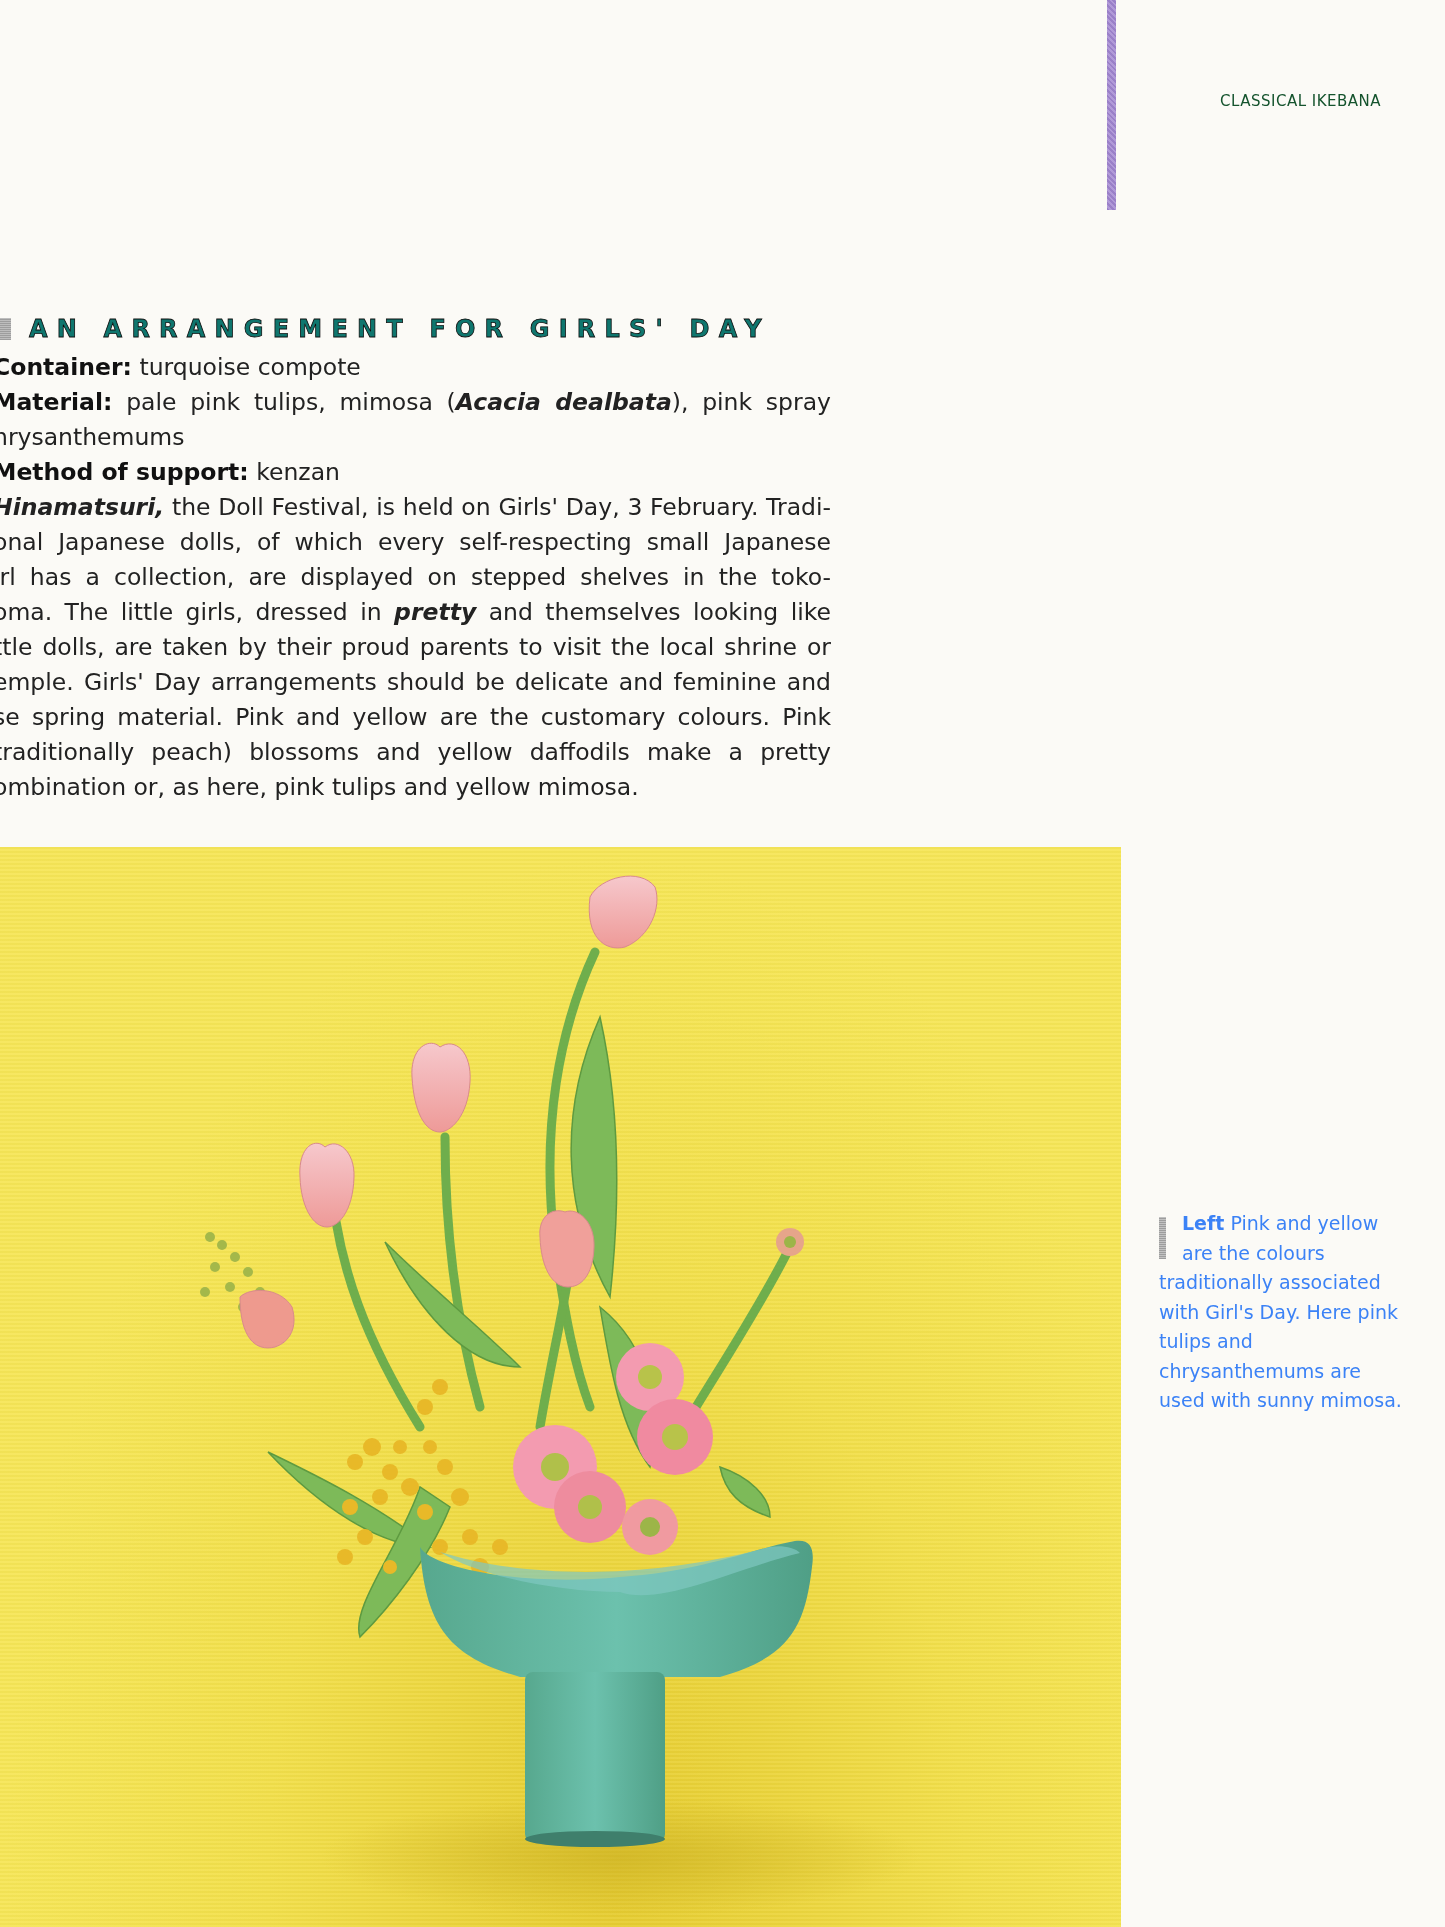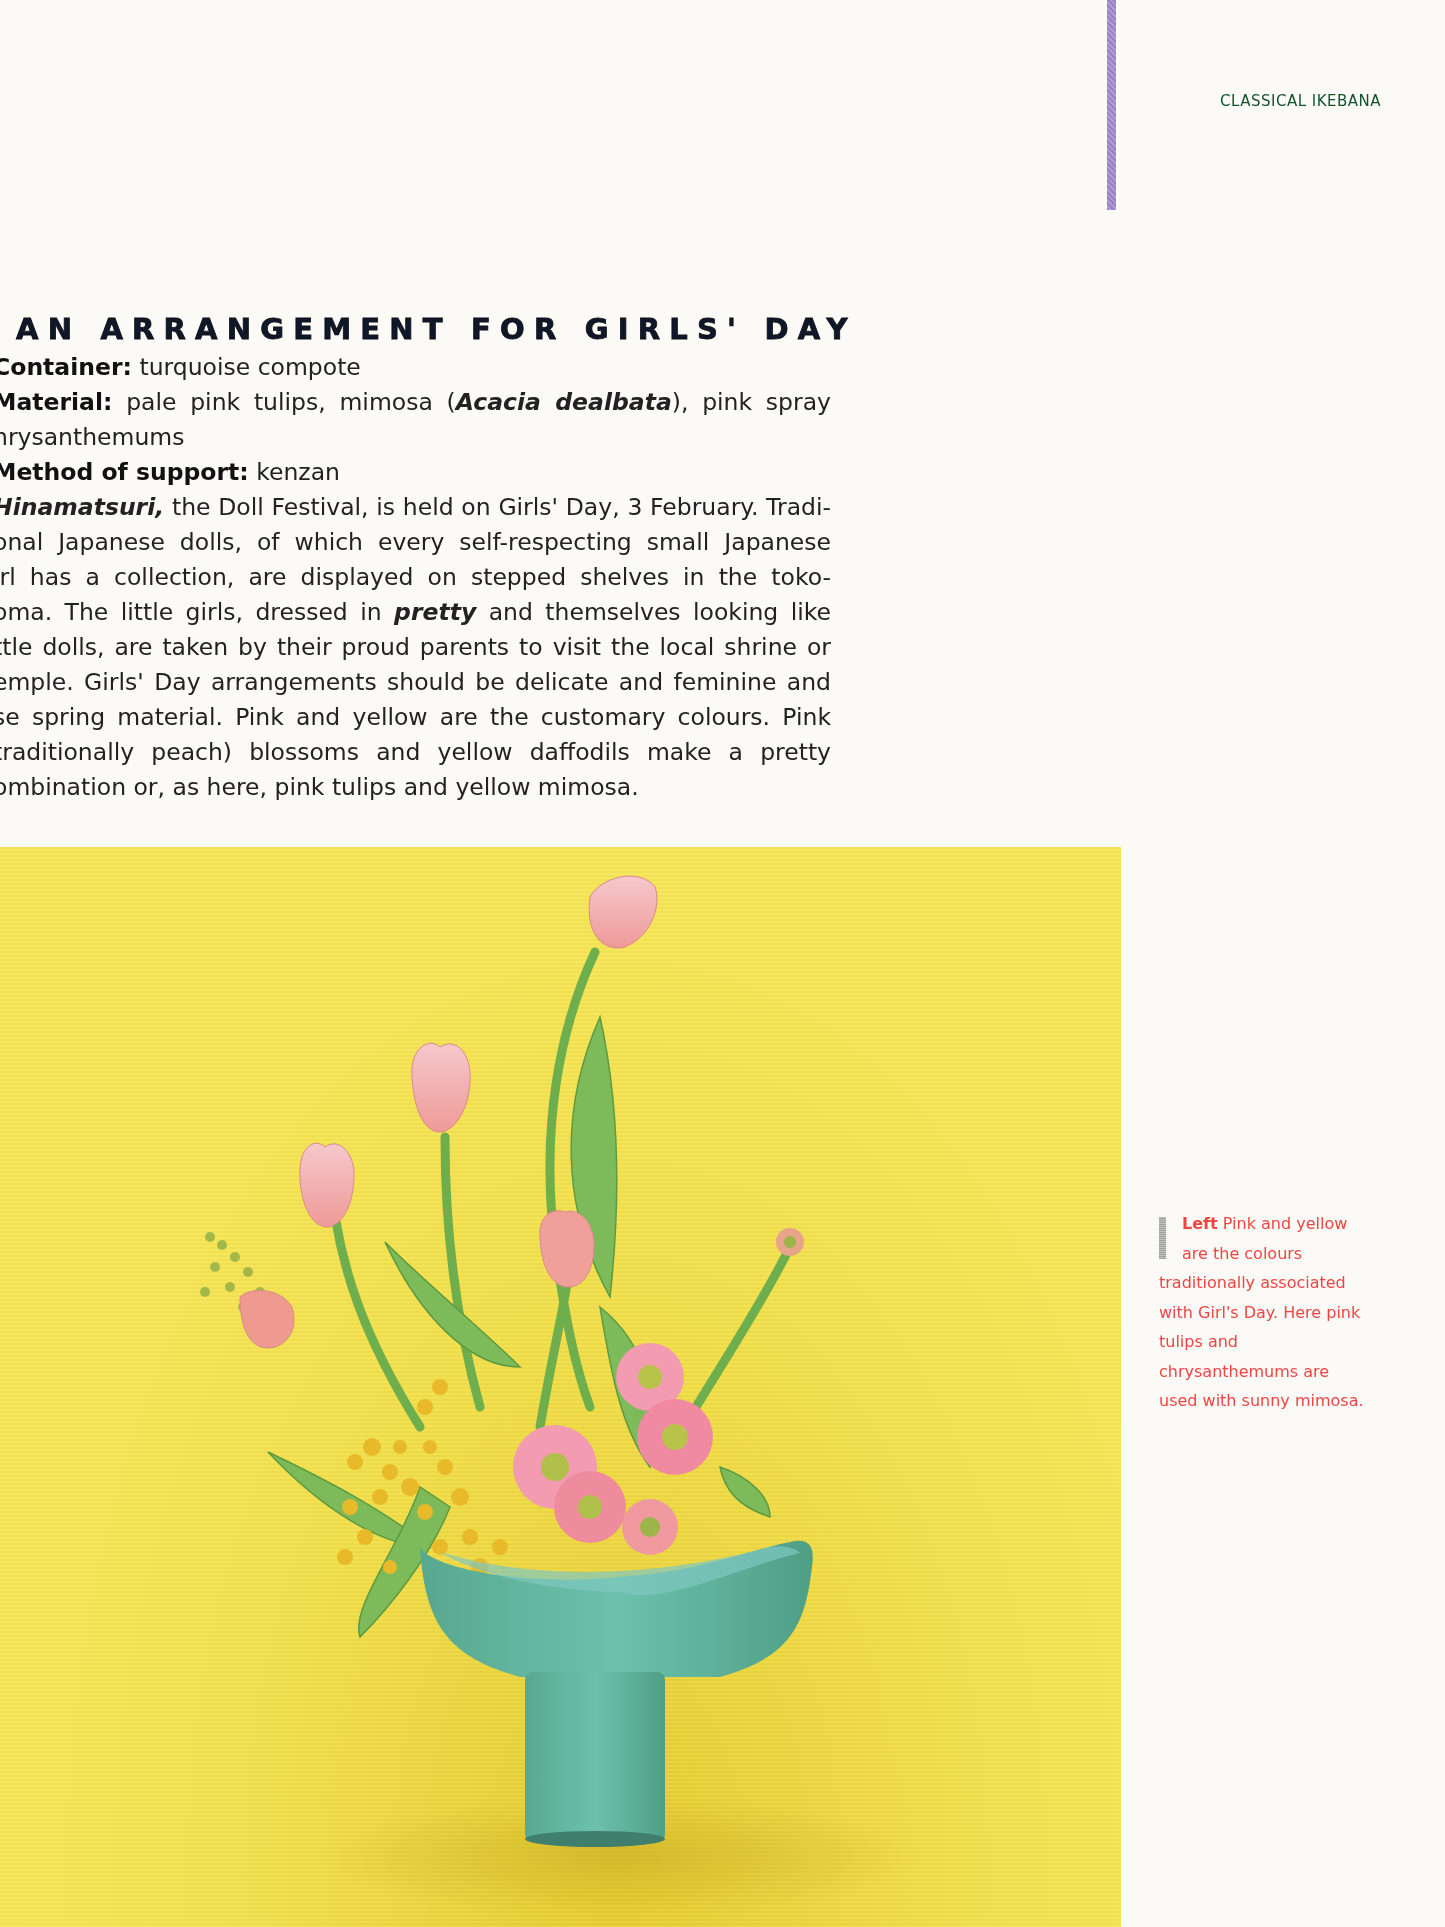--- a/index.html
+++ b/index.html
@@ -17,22 +17,22 @@
     position: absolute; left: 1220px; top: 92px;
     font-size: 15px; letter-spacing: 0.5px; color: #14532d;
   }
   .article { position: absolute; left: 0; top: 314px; width: 832px; }
   .heading-row { display: flex; align-items: center; height: 30px; margin-bottom: 6px; }
   .heading-marker {
     width: 13px; height: 22px; margin-left: -2px; margin-right: 18px;
     background: repeating-linear-gradient(0deg, #9d9d9d 0 1px, #bdbdbd 1px 2px);
   }
   .heading {
-    font-family: "DejaVu Sans", sans-serif; font-weight: 900; font-size: 29px;
-    letter-spacing: 9.2px; color: #0f172a; white-space: nowrap;
+    font-family: "DejaVu Sans", sans-serif; font-weight: 900; font-size: 24px;
+    letter-spacing: 9.2px; color: #0f766e; white-space: nowrap;
     -webkit-text-stroke: 0.8px #0e0e0e;
   }
   .meta-line, .body-line {
     font-size: 23.5px; line-height: 35px; white-space: nowrap; margin-left: -7px;
     color: #222;
   }
   .body-line.justify { text-align: justify; text-align-last: justify; width: 838px; }
   .meta-label { font-weight: bold; color: #111; }
   .it { font-style: italic; font-weight: bold; }
 
@@ -40,21 +40,21 @@
     position: absolute; left: 0; top: 847px; width: 1121px; height: 1080px;
     background:
       repeating-linear-gradient(0deg, rgba(255,255,255,0.06) 0 2px, rgba(0,0,0,0.02) 2px 4px),
       radial-gradient(ellipse at 55% 95%, #e6cc30 0%, #f2df4a 40%, #f6e657 70%);
     overflow: hidden;
   }
   .photo svg { position: absolute; left: 0; top: 0; }
 
   .caption {
     position: absolute; left: 1159px; top: 1209px; width: 260px;
-    font-size: 16px; line-height: 29.5px; color: #ef4444;
+    font-size: 19px; line-height: 29.5px; color: #3b82f6;
   }
   .caption-marker {
     position: absolute; left: 0; top: 8px; width: 7px; height: 42px;
     background: repeating-linear-gradient(0deg, #9d9d9d 0 1px, #c2c2c2 1px 2px);
   }
   .caption-line { white-space: nowrap; }
   .caption-line.indent { padding-left: 23px; }
   .caption-bold { font-weight: bold; }
 </style>
 </head>

